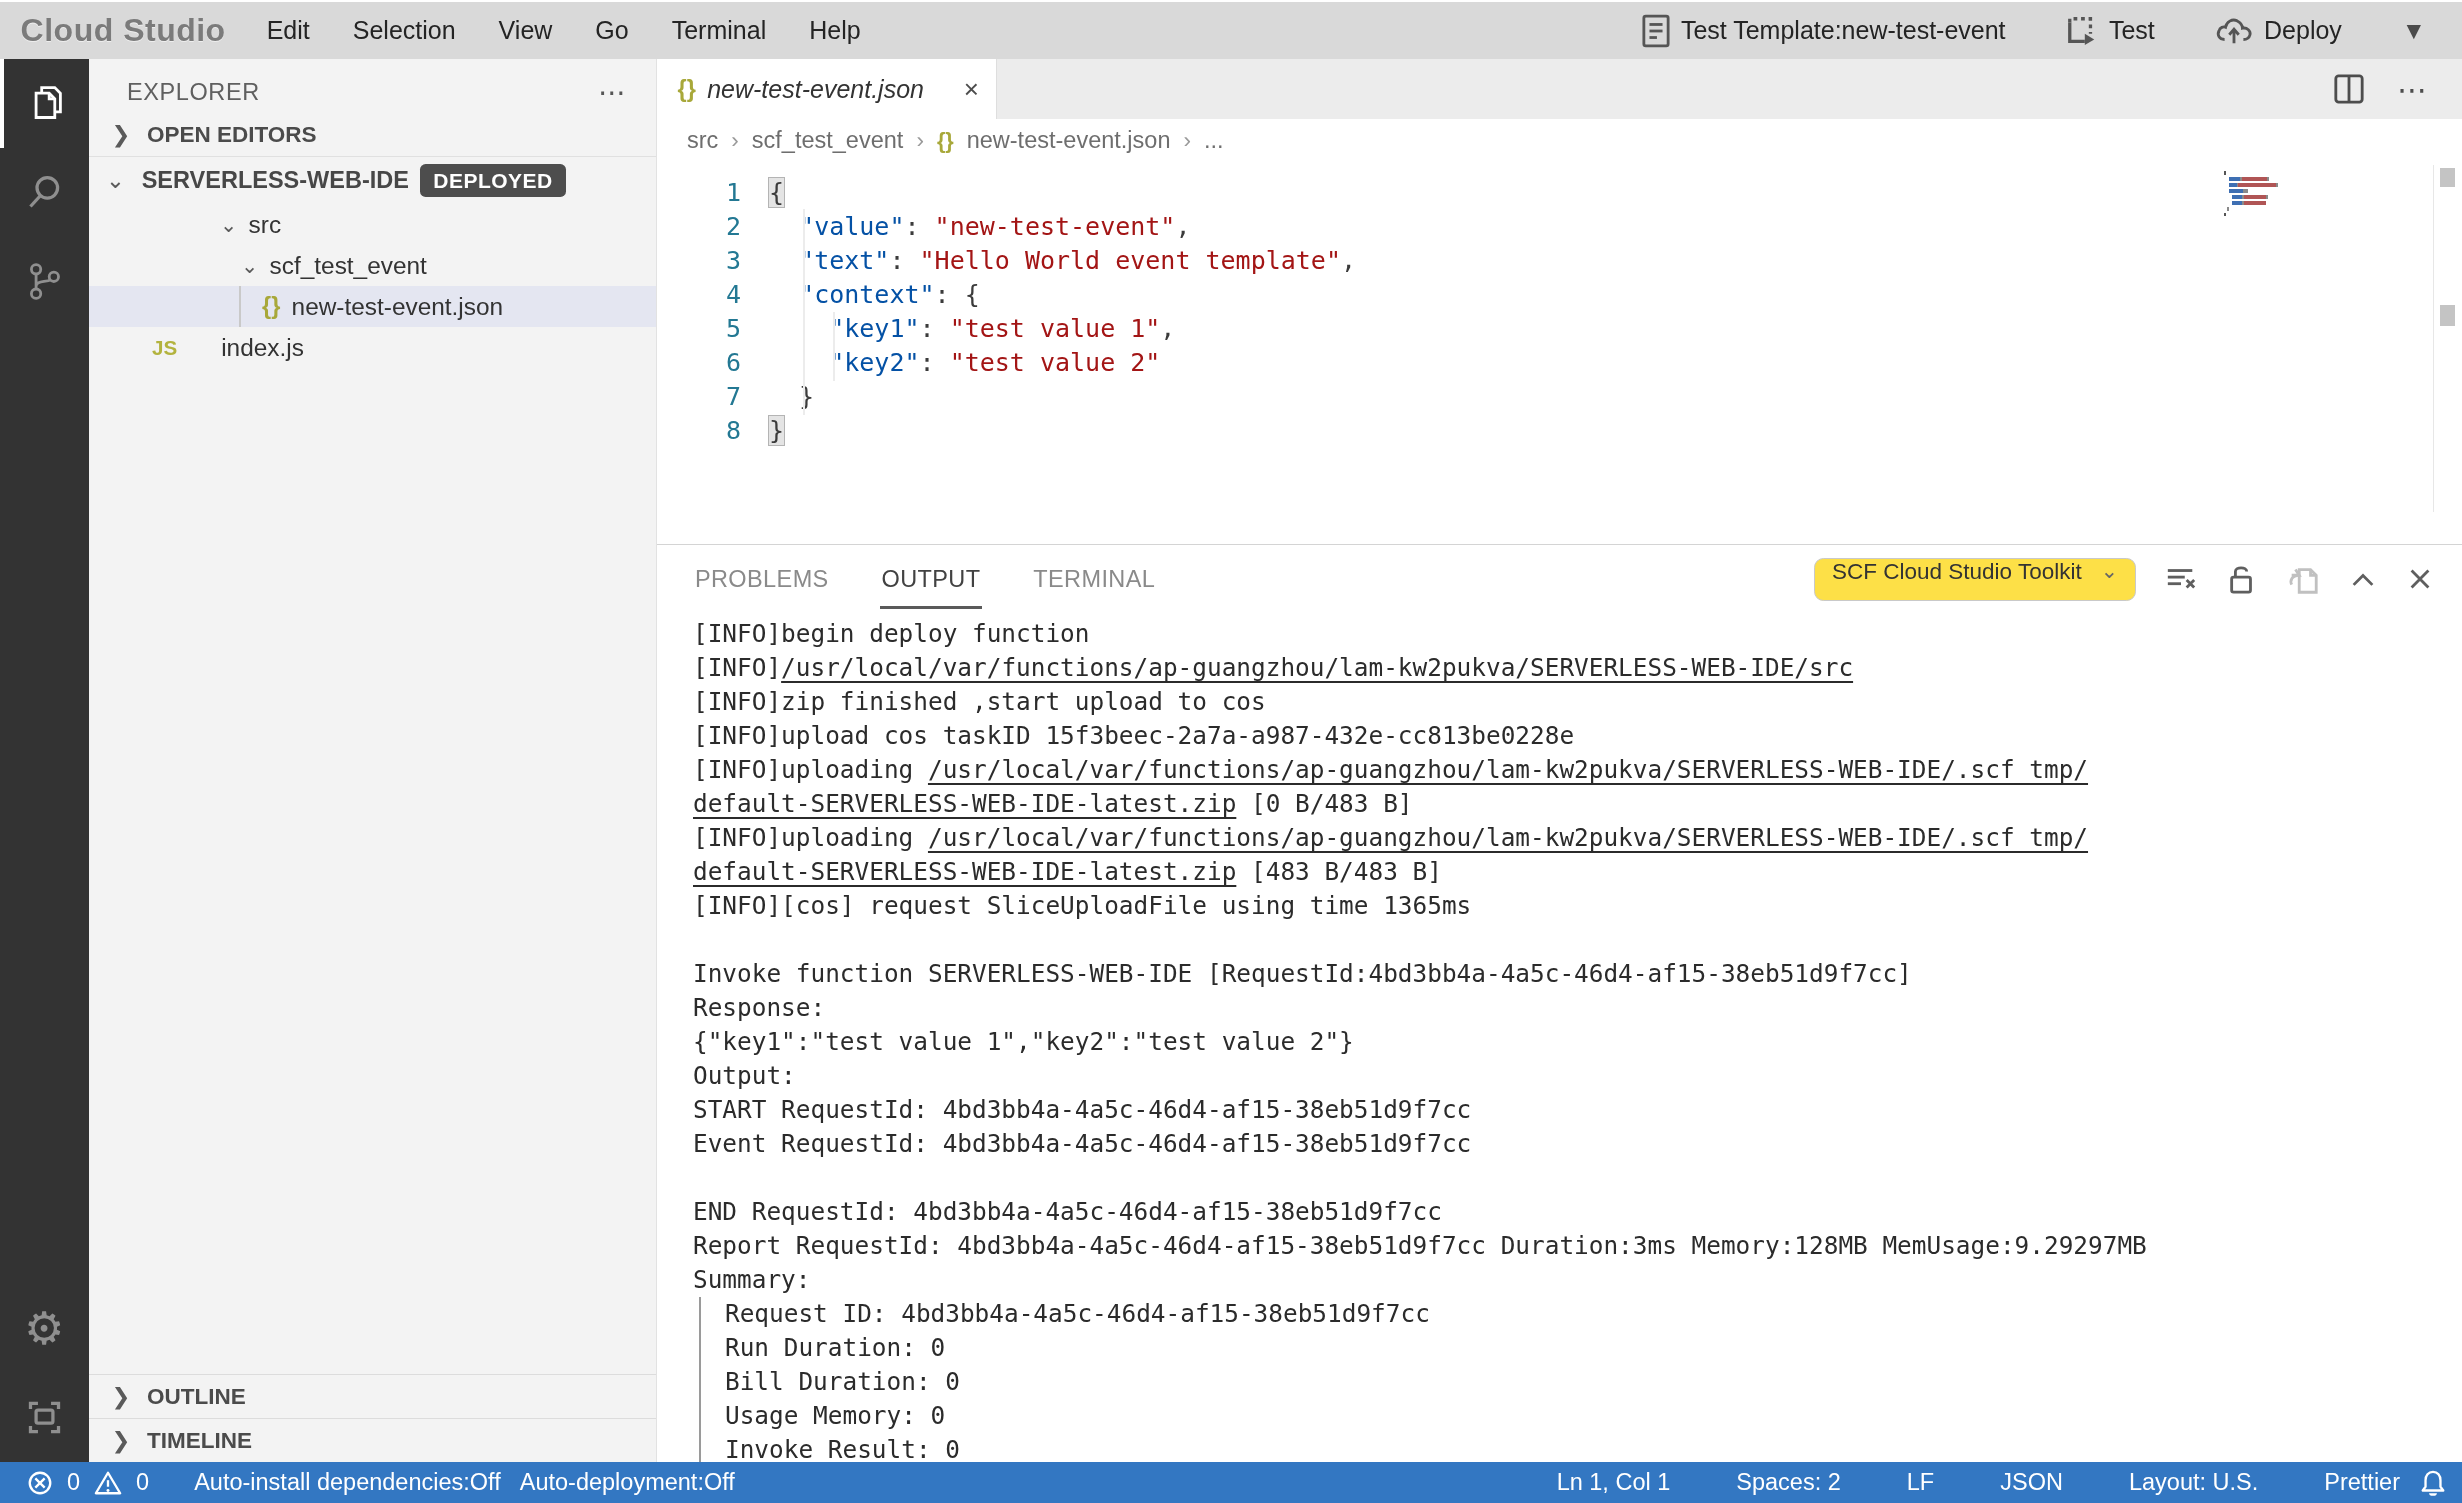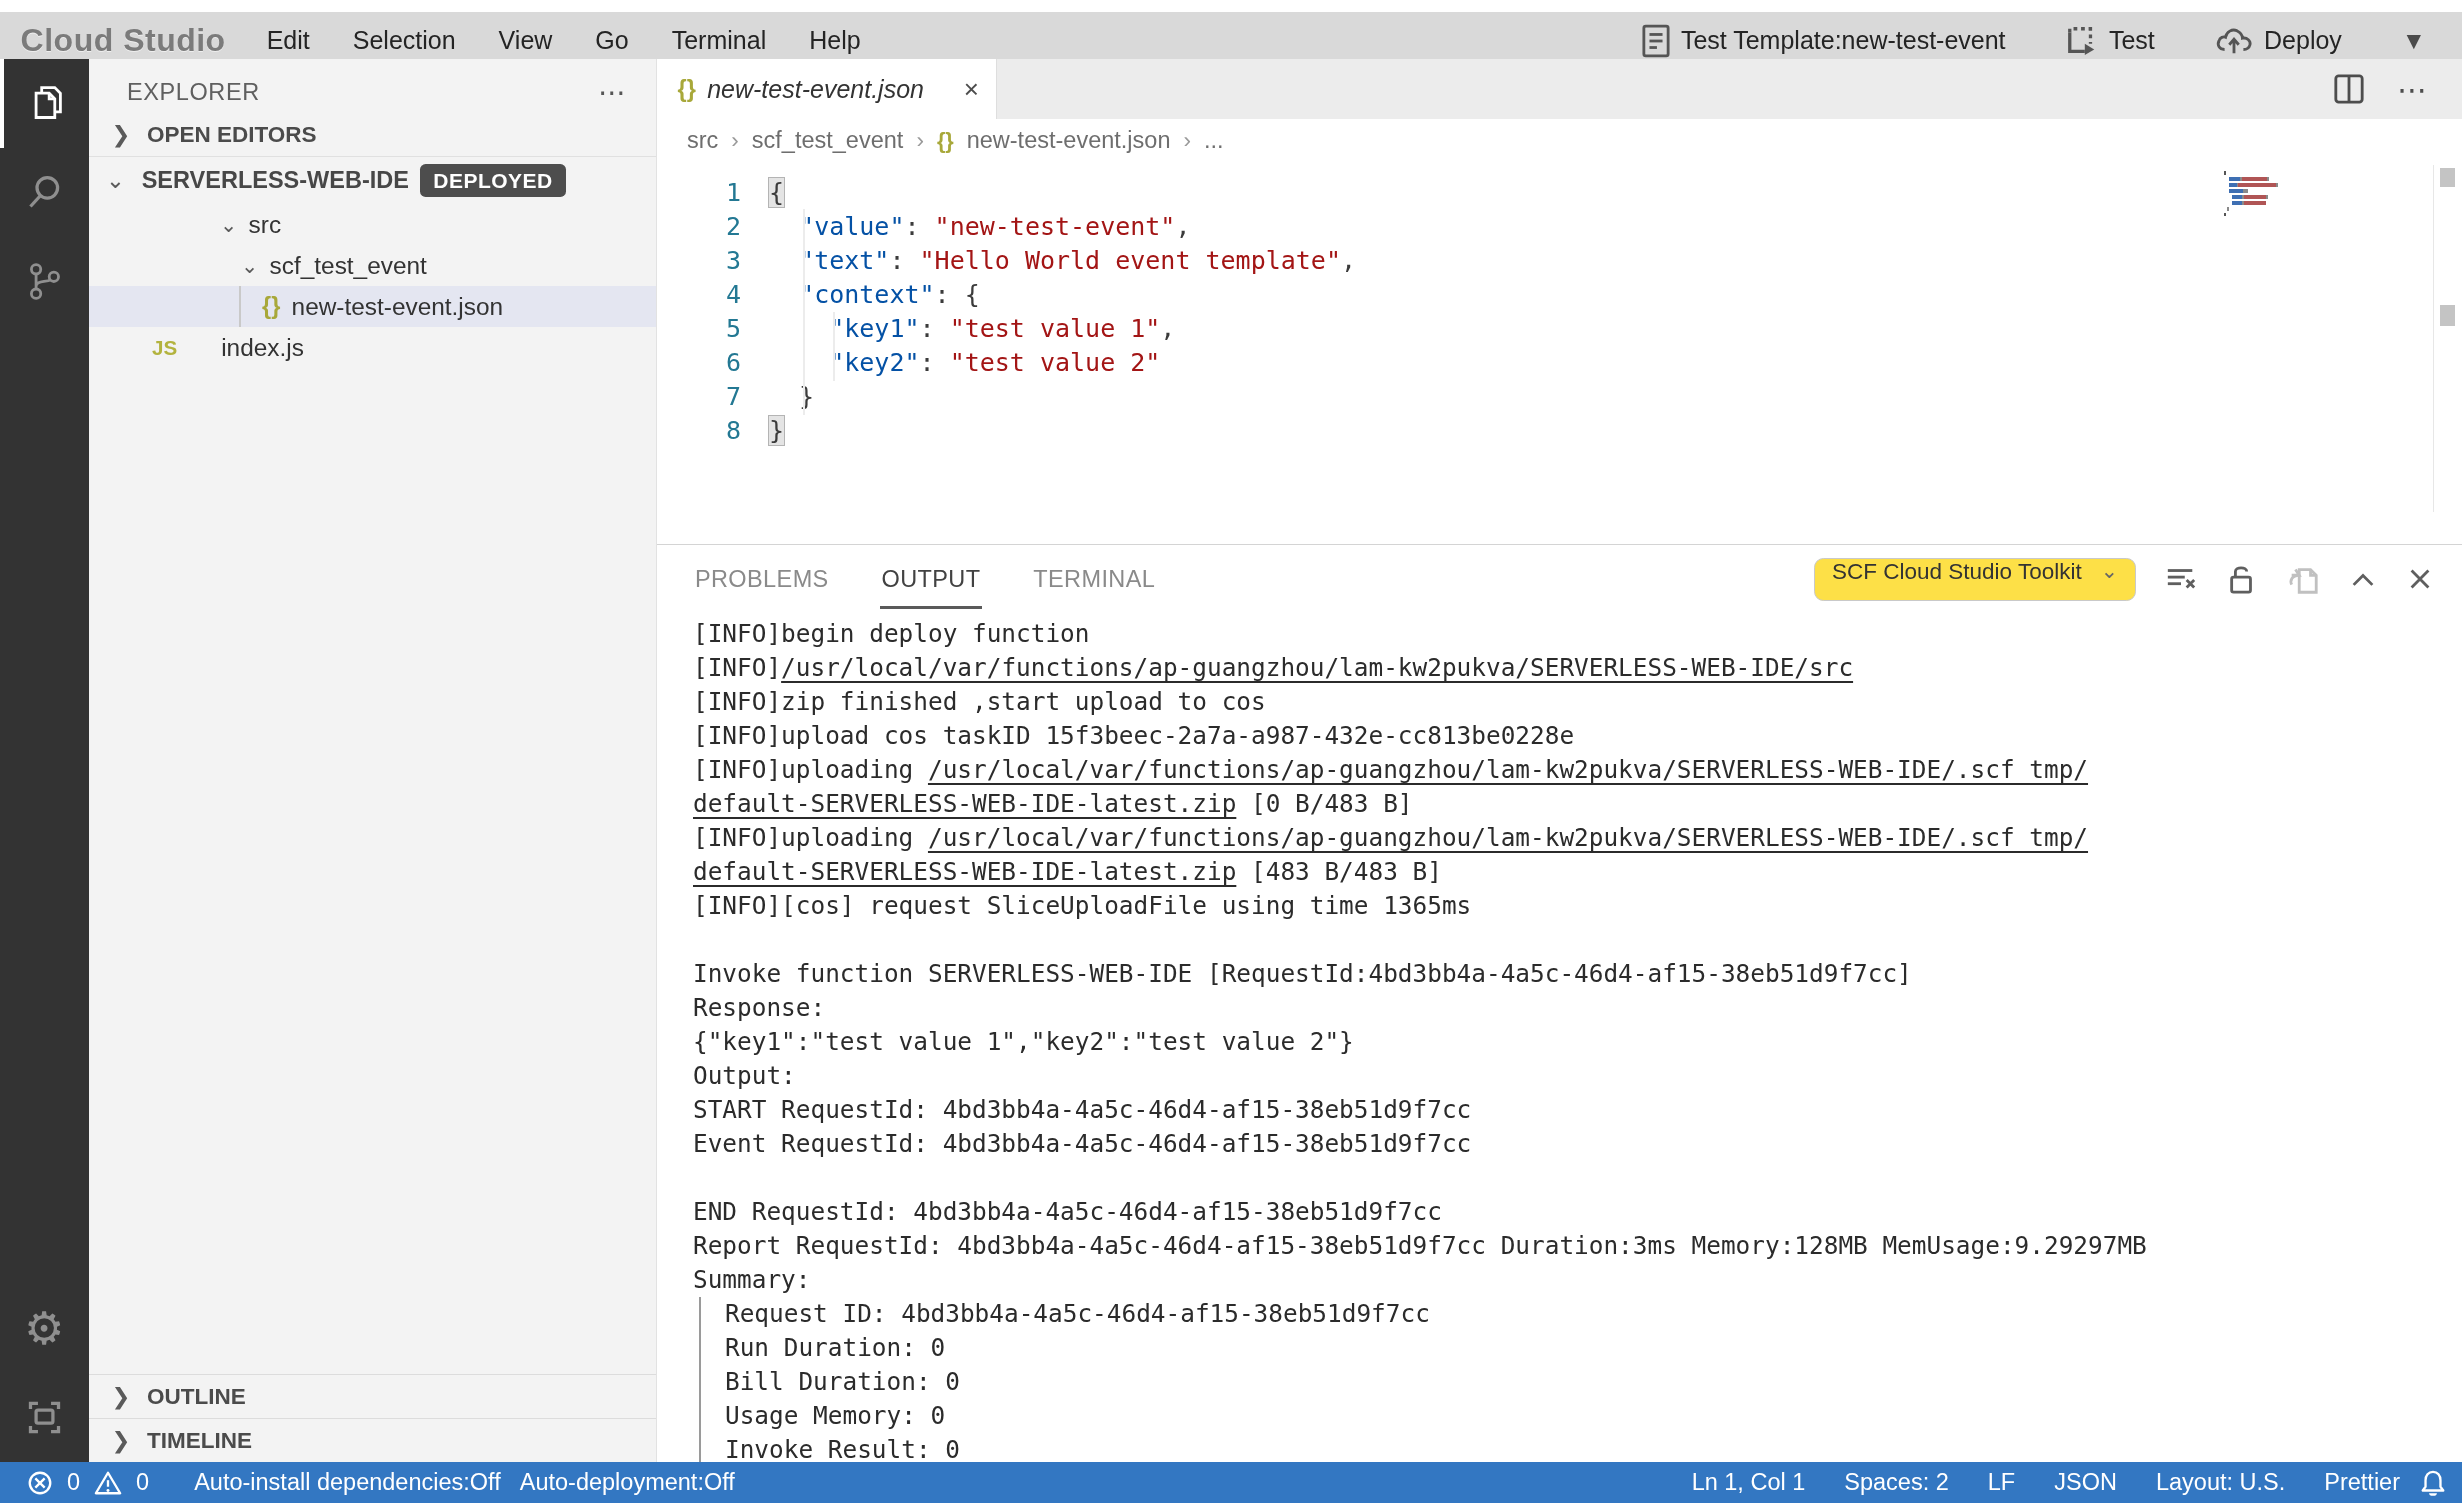--- a/index.html
+++ b/index.html
@@ -1,38 +1,38 @@
 <!DOCTYPE html>
 <html style="font-size:15px"><head>
 <meta charset="utf-8">
 <style>
   * { margin:0; padding:0; box-sizing:border-box; }
   html,body { width:2462px; height:1503px; overflow:hidden; }
   body { font-family:"Liberation Sans","DejaVu Sans",sans-serif; background:#ffffff; color:#2b2b2b; }
   .app { position:relative; width:2462px; height:1503px; }
 
   
-  .titlebar { position:absolute; top:12px; left:0; right:0; height:58px; background:#d9d9d9;
+  .titlebar { position:absolute; top:2px; left:0; right:0; height:58px; background:#d9d9d9;
               border-bottom:0.9px solid #c6c6c6; display:flex; align-items:center; font-size:25px; }
   .logo { font-weight:700; font-size:32px; color:#7b7b7b; margin:0 41px 0 20.6px; letter-spacing:0.5px;
           text-shadow:0 0.9px 0 #eee; }
   .menus { display:flex; gap:43px; color:#242424; }
   .menu-item { cursor:default; }
   .tb-spacer { flex:1; }
   .tb-chip { display:flex; align-items:center; gap:11.3px; color:#242424; margin-right:60px; }
   .tb-chip svg { display:block; }
   .tb-caret { font-size:24.4px; color:#4a4a4a; margin:0 36px 0 0; }
 
   
   .statusbar { position:absolute; left:0; right:0; bottom:0; height:41px; background:#3377c2; color:#fff;
                display:flex; align-items:center; font-size:23.5px; }
   .sb-left { display:flex; align-items:center; gap:13px; margin-left:26px; }
   .sb-items { display:flex; gap:19px; margin-left:45px; }
   .sb-spacer { flex:1; }
-  .sb-right { display:flex; gap:39px; align-items:center; margin-right:19px; }
+  .sb-right { display:flex; gap:66px; align-items:center; margin-right:19px; }
   .sb-bell { margin:0 15px 0 0; display:flex; align-items:center; }
 
   
   .main { position:absolute; top:59px; bottom:41px; left:0; right:0; display:flex; }
 
   
   .activitybar { width:89px; background:#333333; display:flex; flex-direction:column; align-items:center; }
   .ab-item { width:89px; height:89px; display:flex; align-items:center; justify-content:center; position:relative; }
   .ab-item.active::before { content:""; position:absolute; left:0; top:0; bottom:0; width:3.8px; background:#ffffff; }
   .ab-bottom { margin-top:auto; }

